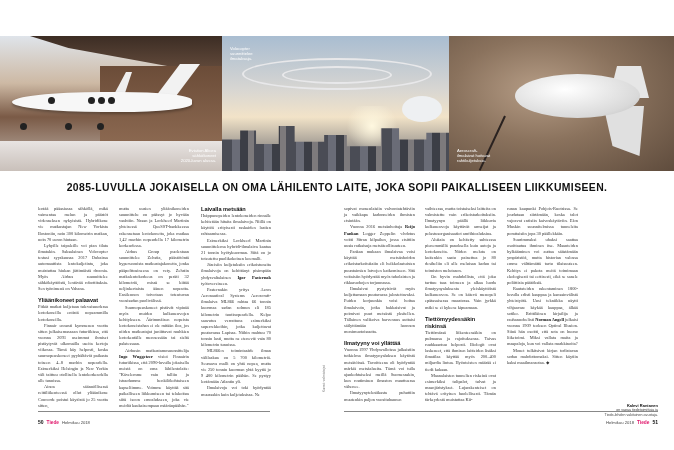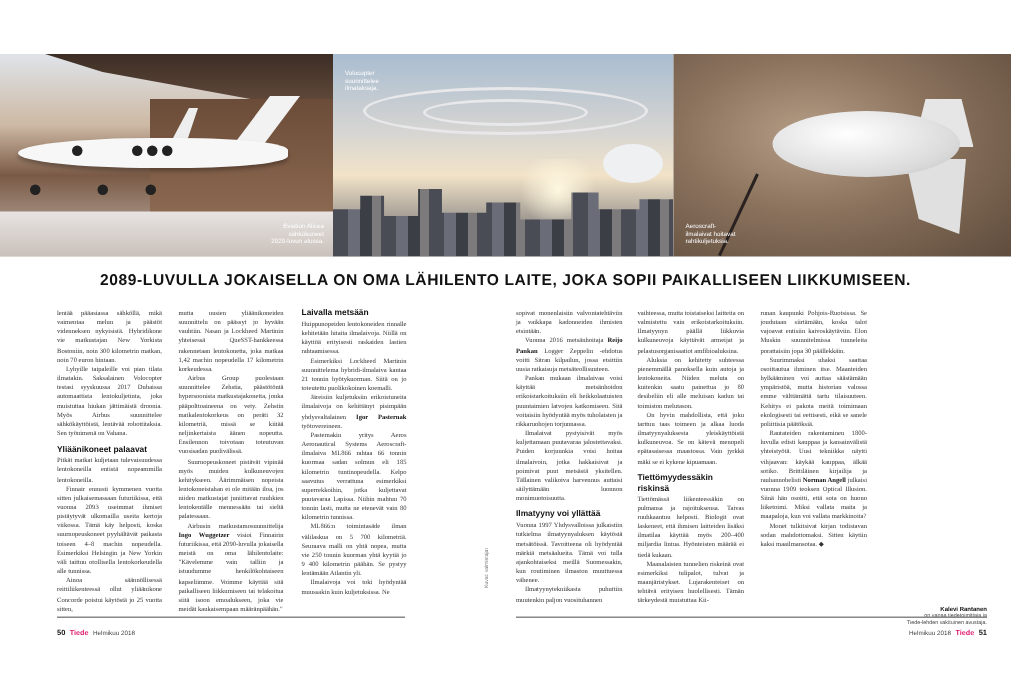--- a/index.html
+++ b/index.html
@@ -101,21 +101,21 @@
     <div class="tether"></div>
     <div class="blimp-fin-top"></div>
     <div class="blimp-fin-bot"></div>
     <div class="blimp"></div>
     <div class="caption cap-3">Aeroscraft-
 ilmalaivat hoitavat
 rahtikuljetuksia.</div>
   </div>
 </div>
 
-<div class="headline">2089-LUVULLA JOKAISELLA ON OMA LÄHILENTO  LAITE, JOKA SOPII PAIKALLISEEN LIIKKUMISEEN.</div>
+<div class="headline">2085-LUVULLA JOKAISELLA ON OMA LÄHILENTO  LAITE, JOKA SOPII PAIKALLISEEN LIIKKUMISEEN.</div>
 
 <div class="body-col col-1">
   <p class="first">lentää pääasiassa sähköllä, mikä vaimentaa melun ja päästöt videnneksen nykyisistä. Hybridikone vie matkustajan New Yorkista Bostoniin, noin 300 kilometrin matkan, noin 70 euron hintaan.</p>
   <p>Lyhyille taipaleille voi pian tilata ilmatakin. Saksalainen Volocopter testasi syyskuussa 2017 Dubaissa automaattista lentokuljetinta, joka muistuttaa hiukan jättimäistä droonia. Myös Airbus suunnittelee sähkökäyttöistä, lentävää robottitaksia. Sen työnimenä on Vahana.</p>
   <h3>Yliäänikoneet palaavat</h3>
   <p class="first">Pitkät matkat kuljetaan tulevaisuudessa lentokoneilla entistä nopeammilla lentokoneilla.</p>
   <p>Finnair ennusti kymmenen vuotta sitten julkaisemassaan futuriikissa, että vuonna 2093 useimmat ihmiset pistäytyvät ulkomailla useita kertoja viikossa. Tämä käy helposti, koska suurnopeuskoneet pyyhältävät paikasta toiseen 4–8 machin nopeudella. Esimerkiksi Helsingin ja New Yorkin väli taittuu otollisella lentokorkeudella alle tunnissa.</p>
   <p>Ainoa säännöllisessä reittiliikenteessä ollut yliäänikone Concorde poistui käytöstä jo 25 vuotta sitten,</p>
 </div>
 

